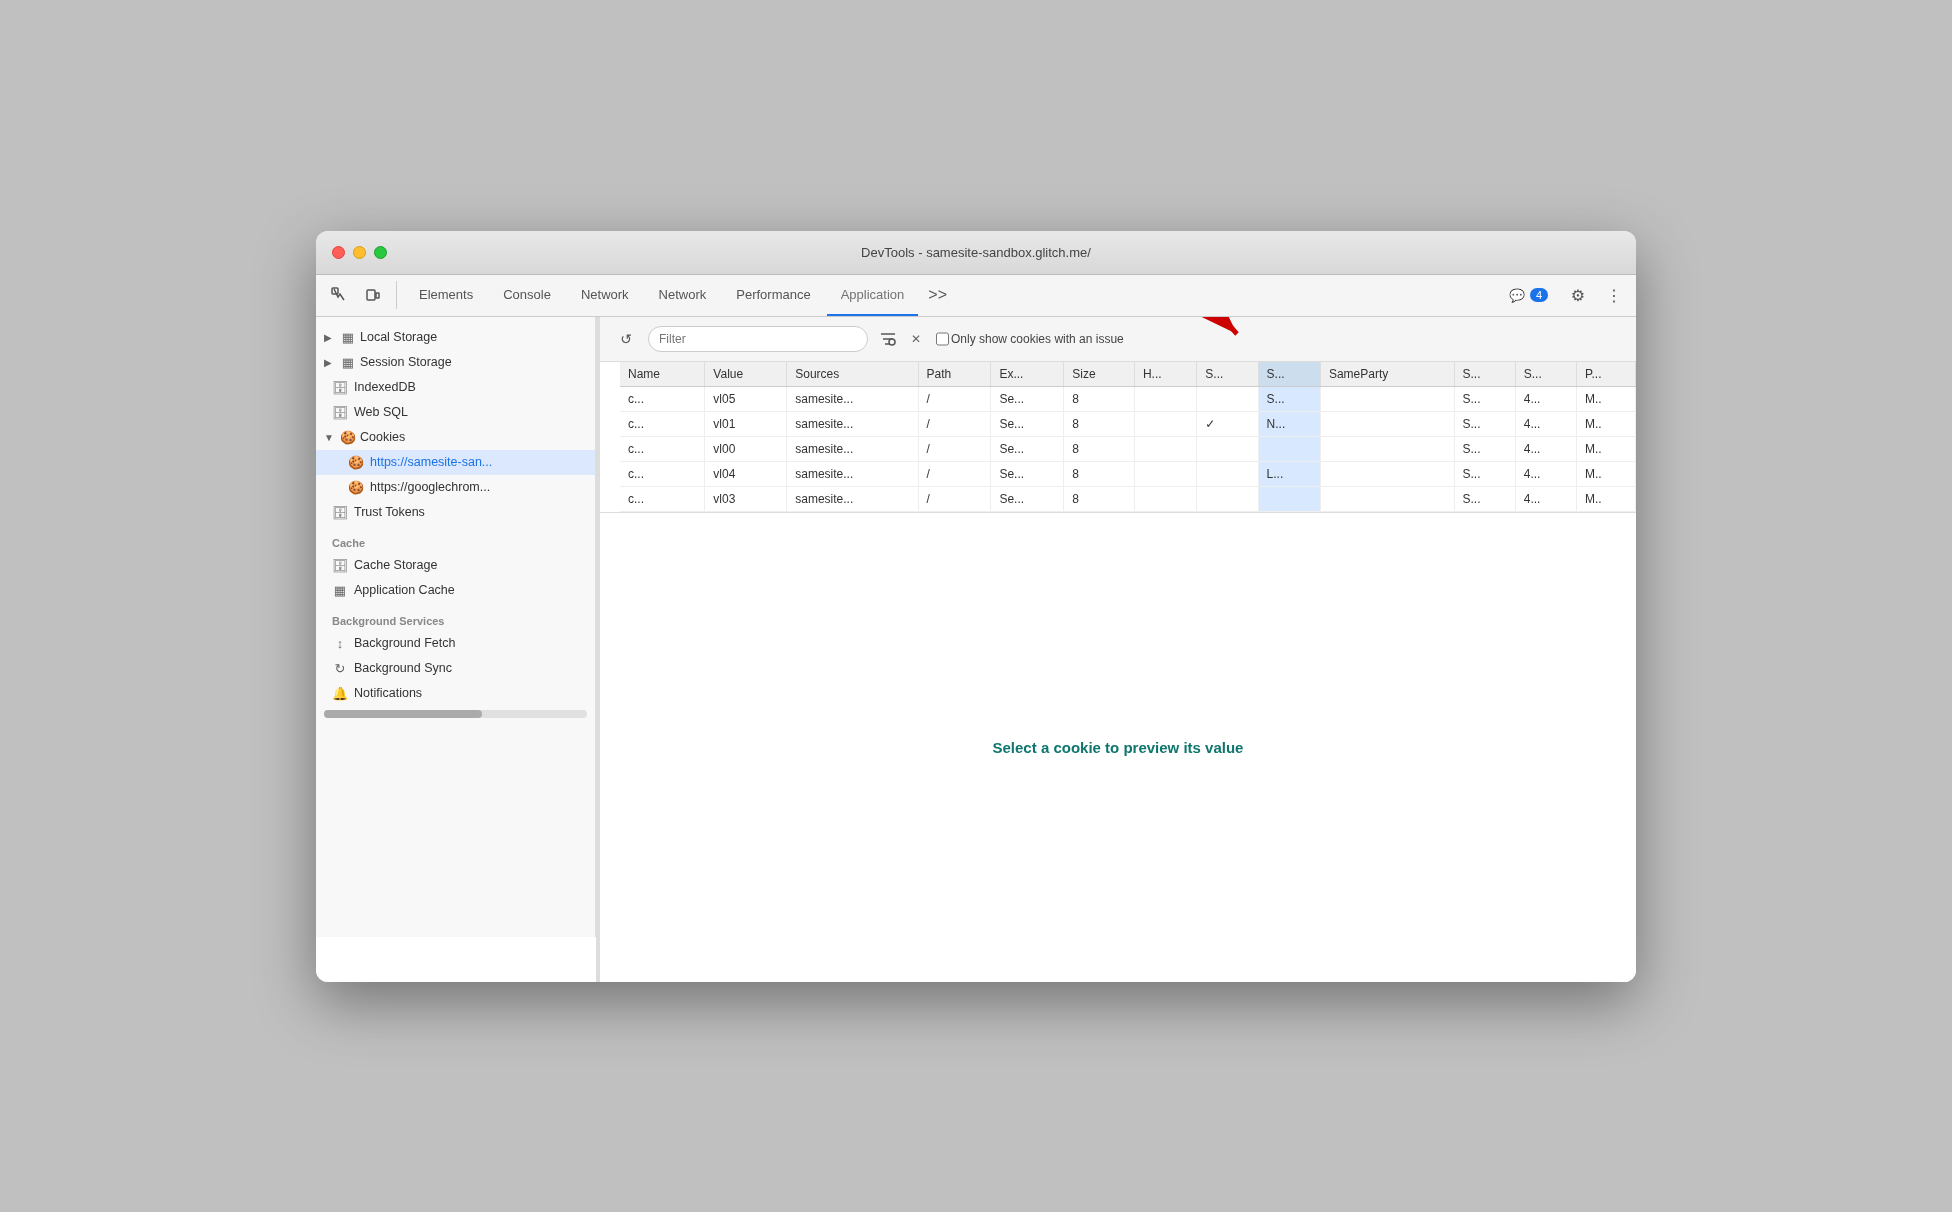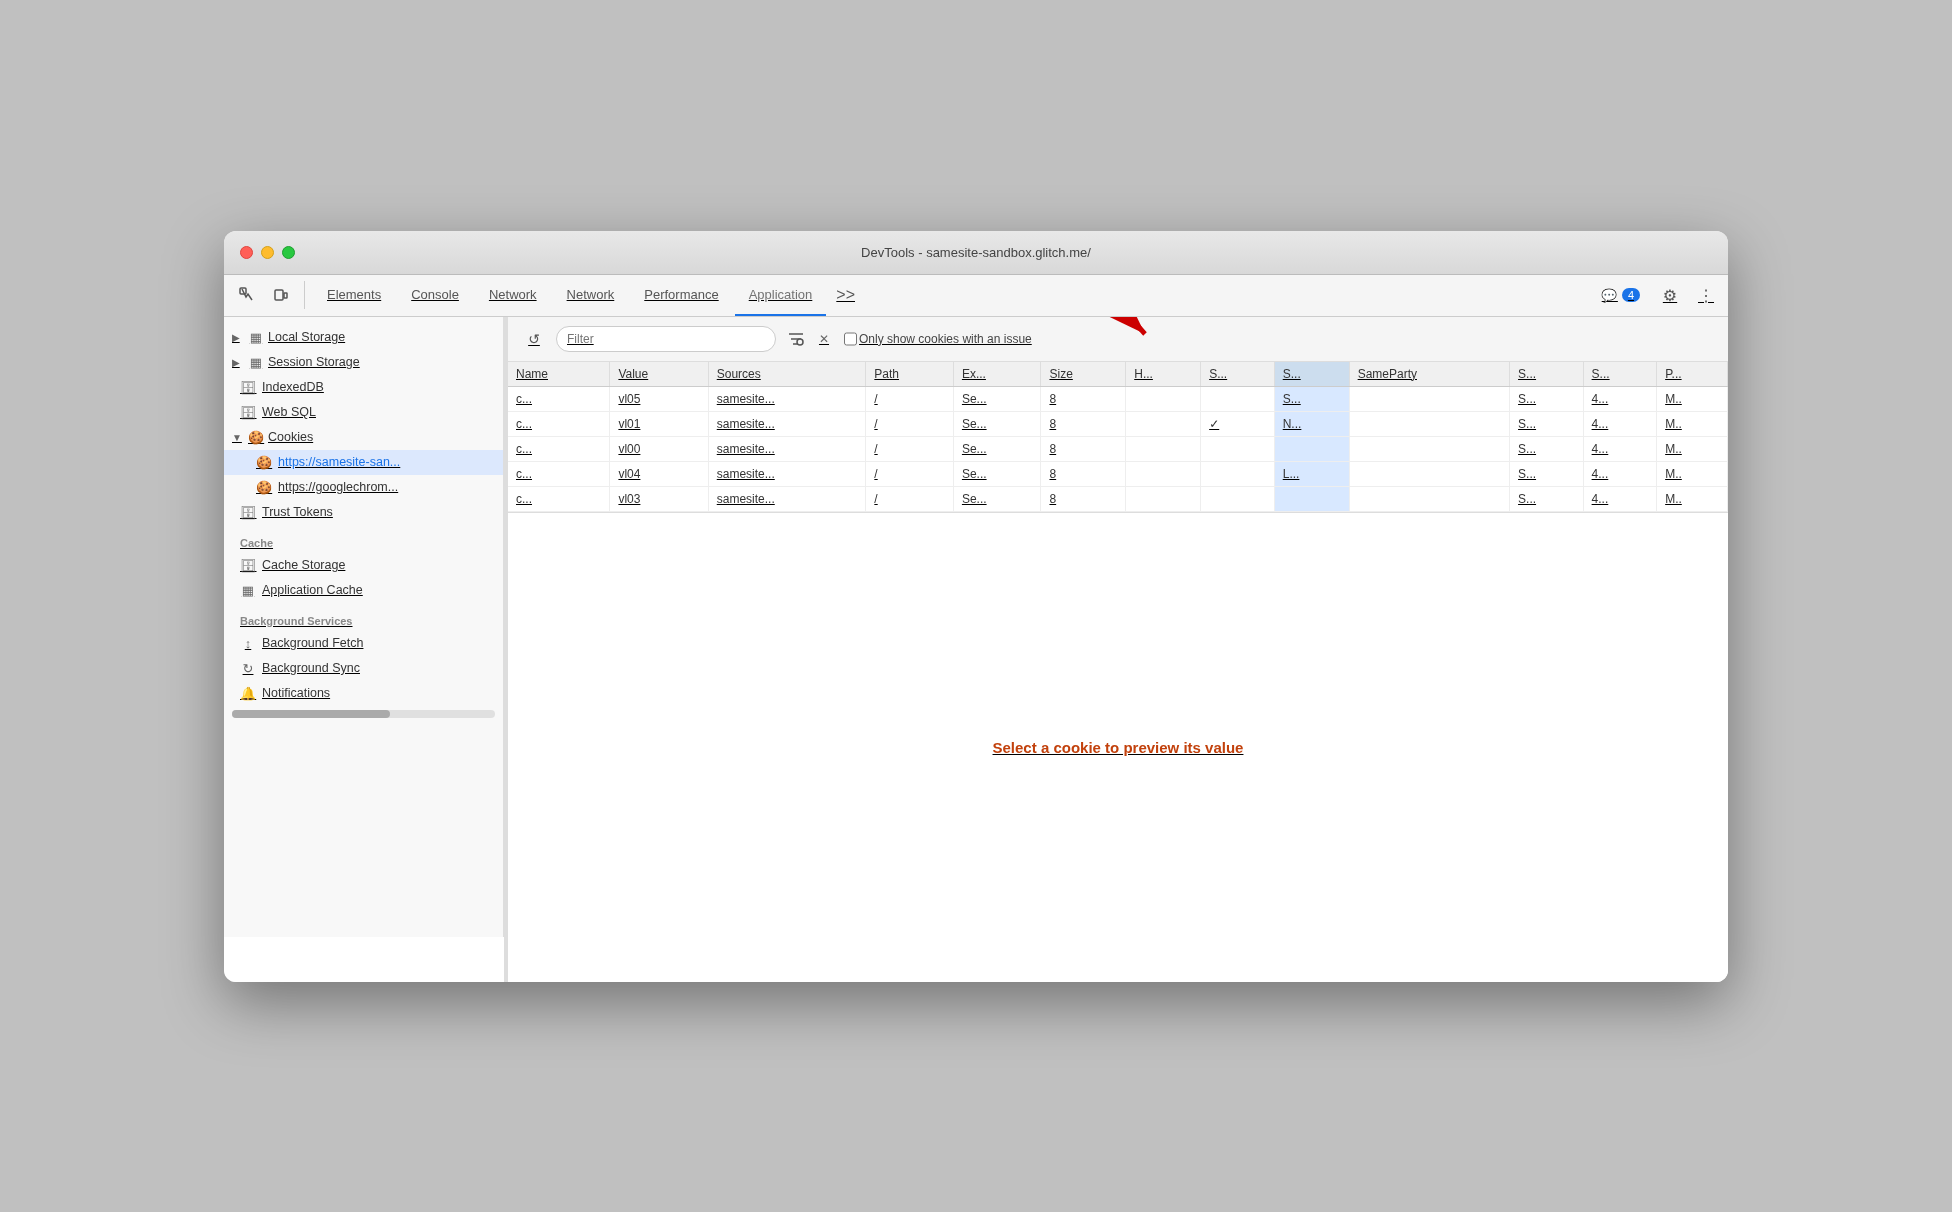--- a/index.html
+++ b/index.html
@@ -5,26 +5,25 @@
     * { box-sizing: border-box; margin: 0; padding: 0; }
     body {
       background: #c0c0c0;
       display: flex;
       justify-content: center;
       align-items: center;
       min-height: 100vh;
       font-family: -apple-system, BlinkMacSystemFont, 'Helvetica Neue', Arial, sans-serif;
     }
     .window {
-      width: 1504px;
+      width: 1320px;
       background: #f0f0f0;
       border-radius: 12px;
       box-shadow: 0 20px 60px rgba(0,0,0,0.4);
       overflow: hidden;
-      text-decoration: underline;
     }
     .title-bar {
       background: linear-gradient(to bottom, #e8e8e8, #d8d8d8);
       height: 44px;
       display: flex;
       align-items: center;
       padding: 0 16px;
       border-bottom: 1px solid #bbb;
       position: relative;
     }
@@ -271,20 +270,21 @@
       font-size: 12px;
       color: #444;
     }
     .only-show-issues input[type="checkbox"] {
       cursor: pointer;
     }
     .cookie-table-container {
       overflow: auto;
       flex: 0 0 auto;
       border-bottom: 1px solid #ddd;
+      padding-left: 20px;
     }
     .cookie-table {
       width: 100%;
       border-collapse: collapse;
       font-size: 12px;
     }
     .cookie-table th {
       background: #f0f0f0;
       border-right: 1px solid #ddd;
       border-bottom: 1px solid #ccc;
@@ -312,21 +312,21 @@
       flex: 1;
       display: flex;
       align-items: center;
       justify-content: center;
       background: white;
       min-height: 200px;
     }
     .cookie-preview-text {
       font-size: 15px;
       font-weight: 600;
-      color: #c2410c;
+      color: #0f766e;
     }
     .panel-content {
       display: flex;
       flex-direction: column;
       height: 620px;
     }
     .resizer {
       width: 4px;
       background: #ddd;
       cursor: col-resize;

